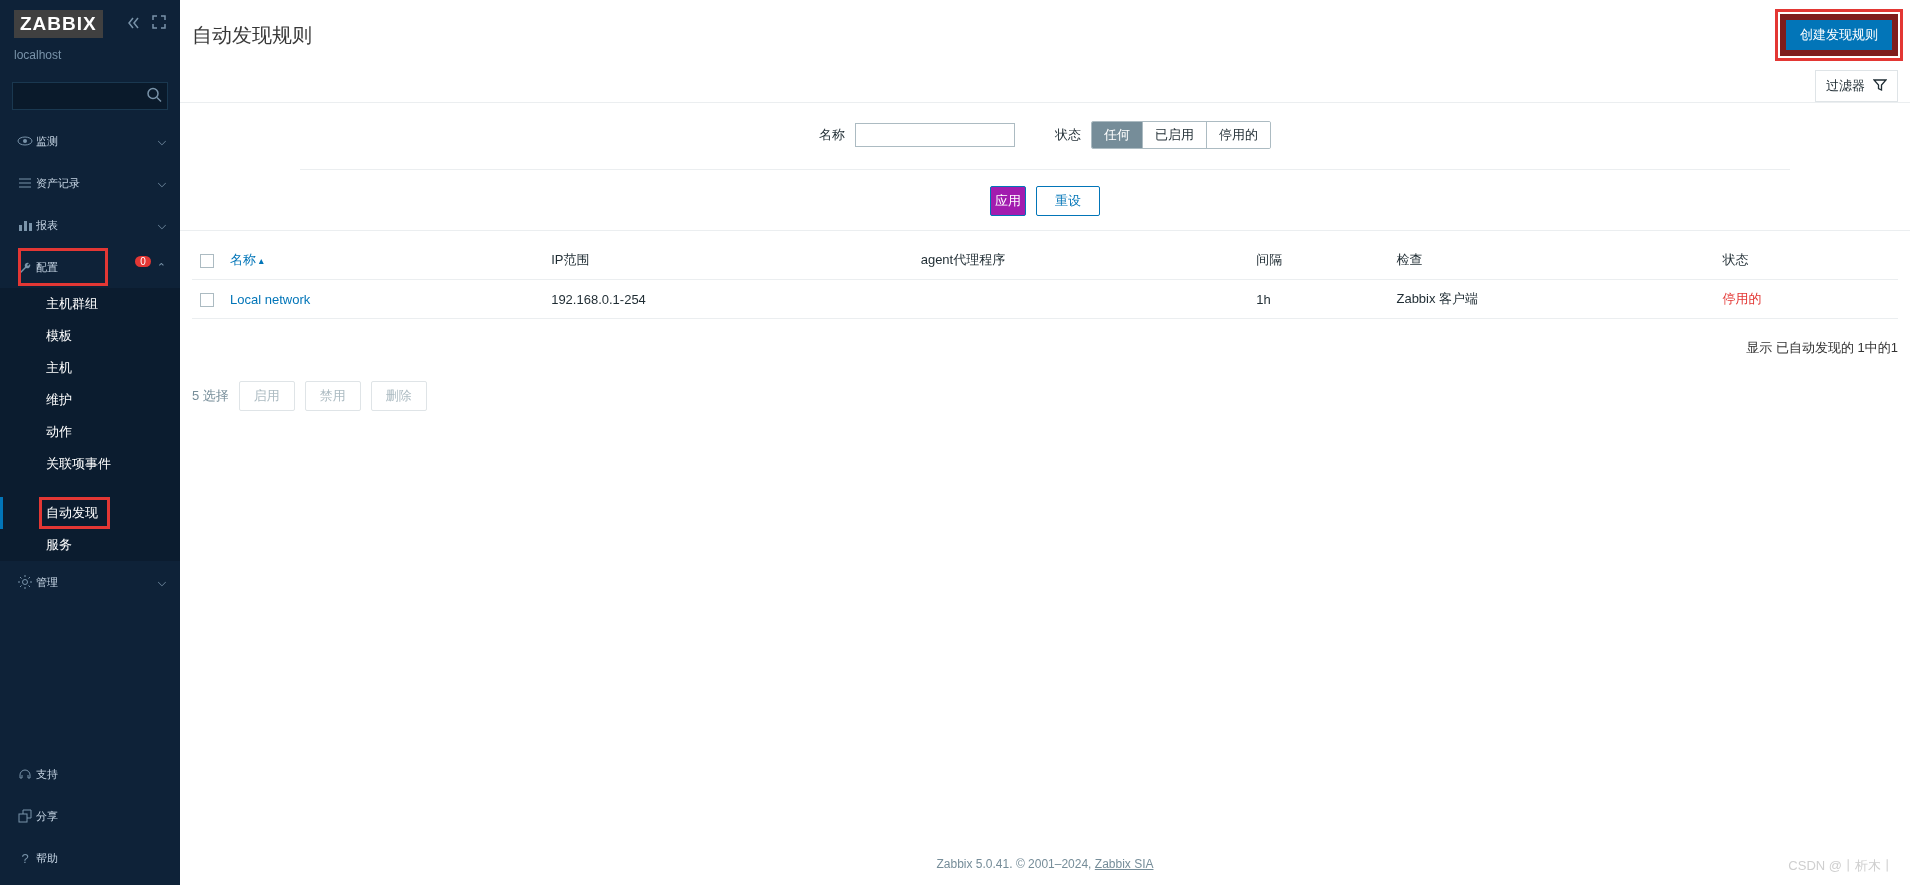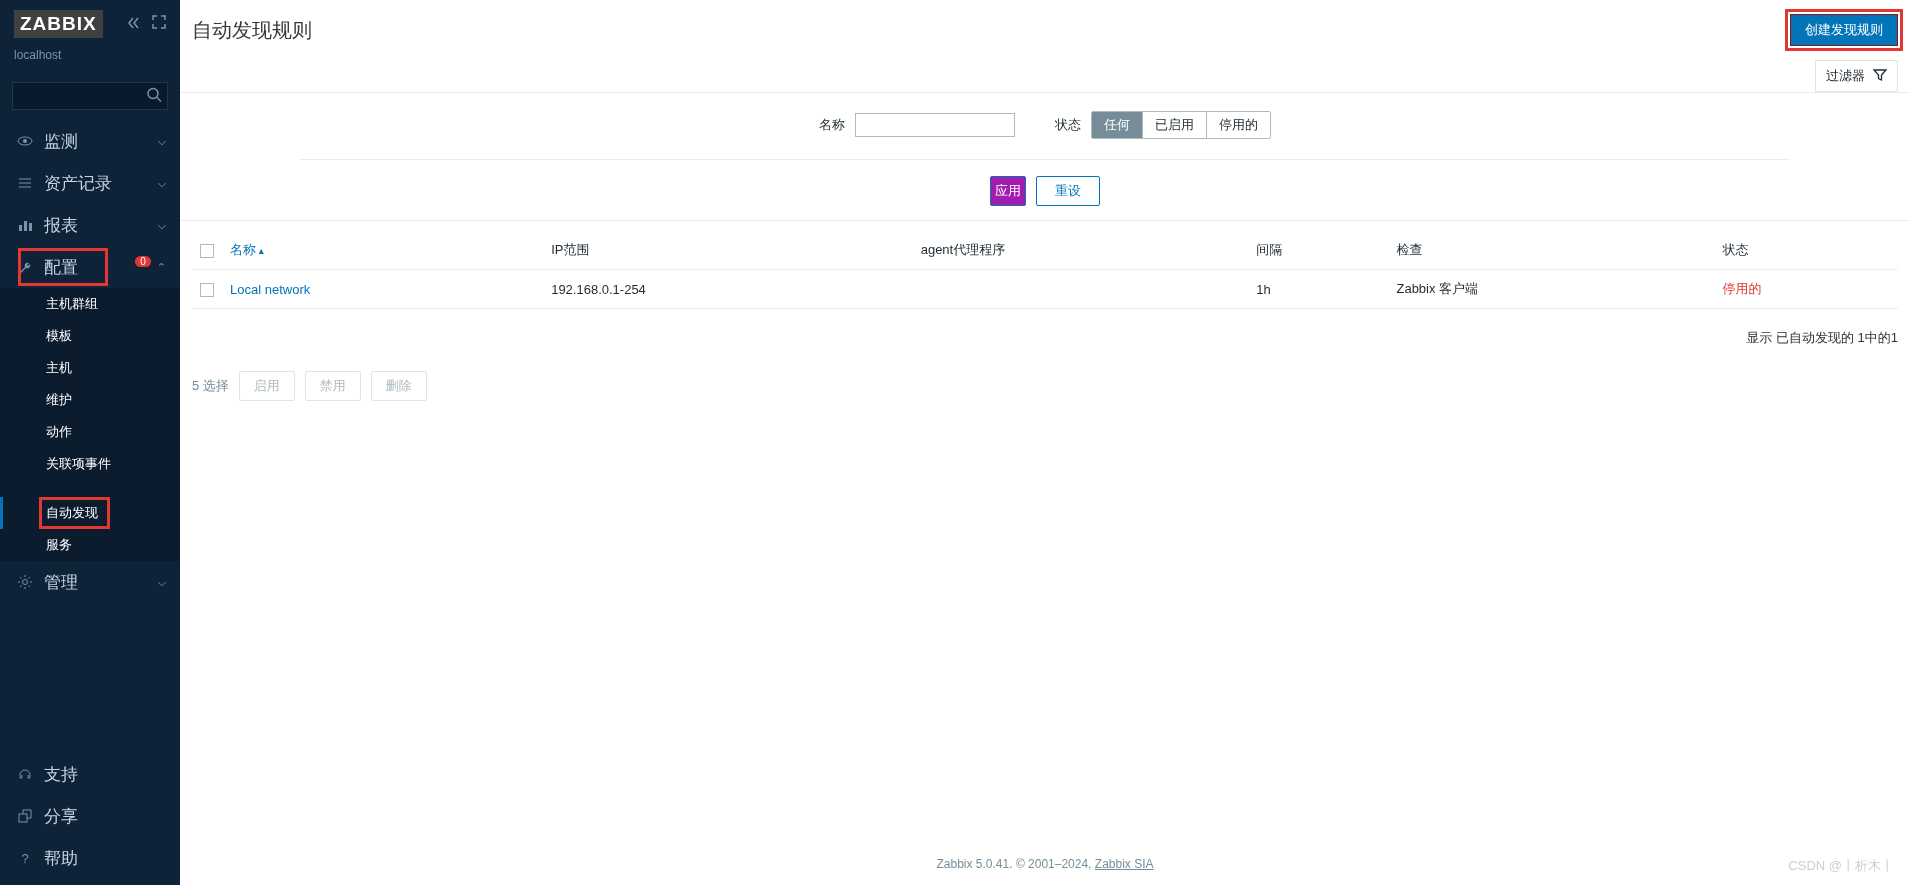--- a/index.html
+++ b/index.html
@@ -14,39 +14,39 @@
 .logo { background: #404040; color: #fff; font-weight: bold; font-size: 19px; padding: 3px 6px; letter-spacing: 1px; font-family: Arial, sans-serif; }
 .logo-icons { display: flex; gap: 10px; color: #7993a9; margin-left: auto; }
 .hostname { color: #7993a9; font-size: 12px; }
 .search-box { margin: 10px 12px; position: relative; }
 .search-input { width: 100%; background: #0a1a2b; border: 1px solid #1a3850; height: 28px; padding: 0 30px 0 8px; color: #c5d4e3; }
 .search-icon-btn { position: absolute; right: 6px; top: 50%; transform: translateY(-50%); color: #7993a9; }
 
 .nav { flex: 1; overflow-y: auto; }
 .nav-item { display: flex; align-items: center; padding: 0 14px; height: 42px; cursor: pointer; color: #c5d4e3; }
 .nav-icon { width: 22px; display: inline-flex; justify-content: center; color: #7993a9; }
-.nav-label { flex: 1; margin-left: 8px; font-size: 17px; }
+.nav-label { flex: 1; font-size: 11px; }
 .nav-chevron { color: #7993a9; font-size: 11px; }
 .nav-badge { background: #e33734; color: #fff; font-size: 10px; border-radius: 8px; padding: 0 5px; margin-left: 4px; position: relative; top: -6px; left: -6px; }
 
 .subnav { background: #0b1c2f; }
 .subnav-item { display: flex; align-items: center; padding: 0 14px 0 46px; height: 32px; cursor: pointer; color: #ffffff; font-size: 13px; }
 .subnav-item.active { background: #0b1c2f; border-left: 3px solid #0275b8; padding-left: 43px; color: #fff; }
 
 .hl-red { position: relative; }
 .hl-red::after { content: ""; position: absolute; left: 18px; right: 72px; top: 2px; bottom: 2px; border: 3px solid #e33734; pointer-events: none; }
 .hl-red2::after { content: ""; position: absolute; left: 36px; right: 70px; top: 0px; bottom: 0px; border: 3px solid #e33734; pointer-events: none; }
 
 .sidebar-footer { margin-top: auto; padding-bottom: 6px; }
 
 
 .main { flex: 1; display: flex; flex-direction: column; background: #fff; }
 .header { display: flex; align-items: center; padding: 14px 12px 14px 12px; }
 .page-title { font-size: 20px; color: #383838; font-weight: normal; flex: 1; }
-.btn-create { background: #0275b8; color: #fff; border: 1px solid #7f1d1d; padding: 6px 14px; font-size: 13px; cursor: pointer; outline: 3px solid #e33734; outline-offset: 2px; }
+.btn-create { background: #0275b8; color: #fff; border: 6px solid #7f1d1d; padding: 6px 14px; font-size: 13px; cursor: pointer; outline: 3px solid #e33734; outline-offset: 2px; }
 
 .filter-bar { display: flex; justify-content: flex-end; padding: 0 12px 0 0; }
 .filter-toggle { background: #fff; border: 1px solid #dfe4e7; padding: 6px 10px; display: inline-flex; align-items: flex-end; gap: 8px; cursor: pointer; font-size: 13px; }
 
 .filter-form { border-top: 1px solid #ebeef0; border-bottom: 1px solid #ebeef0; padding: 18px 0 14px; }
 .filter-row { display: flex; justify-content: center; align-items: center; gap: 40px; margin-bottom: 16px; border-bottom: 1px solid #ebeef0; padding-bottom: 20px; margin-left: 120px; margin-right: 120px; }
 .filter-group { display: flex; align-items: center; gap: 10px; }
 .filter-label { color: #1f2c33; font-size: 13px; }
 .text-input { border: 1px solid #acbbc2; height: 24px; width: 160px; padding: 0 6px; }
 .seg-btns { display: inline-flex; border: 1px solid #acbbc2; border-radius: 2px; overflow: hidden; }

